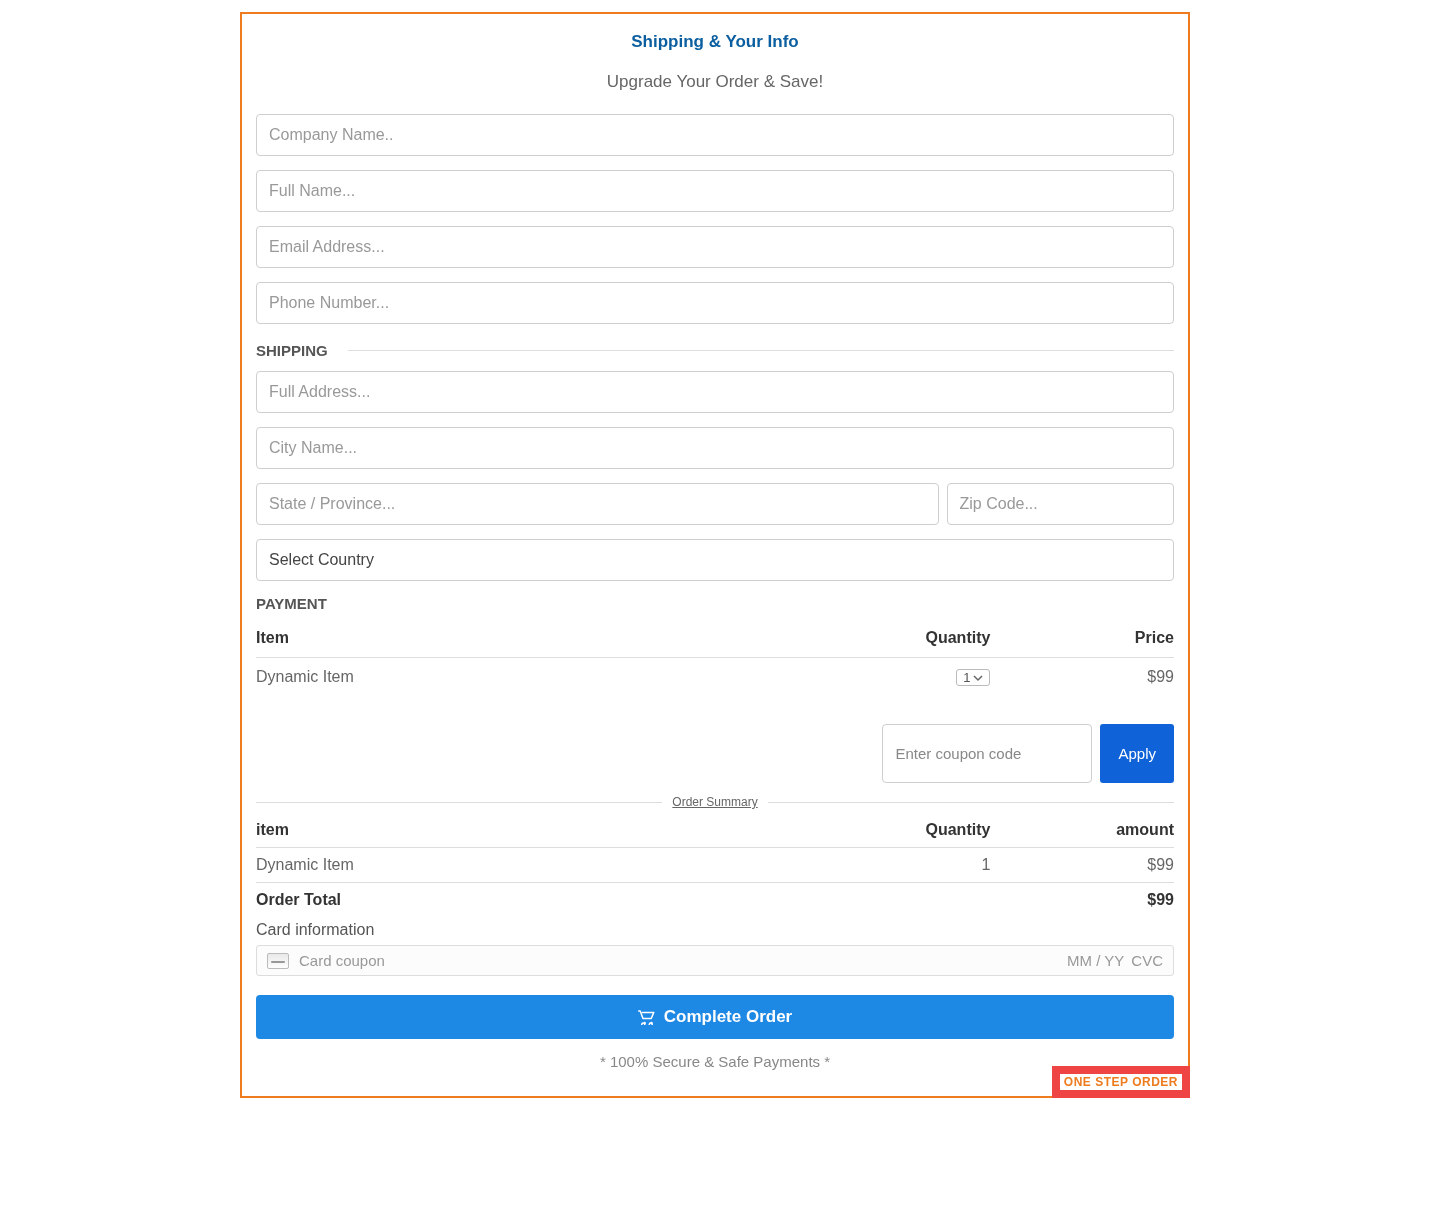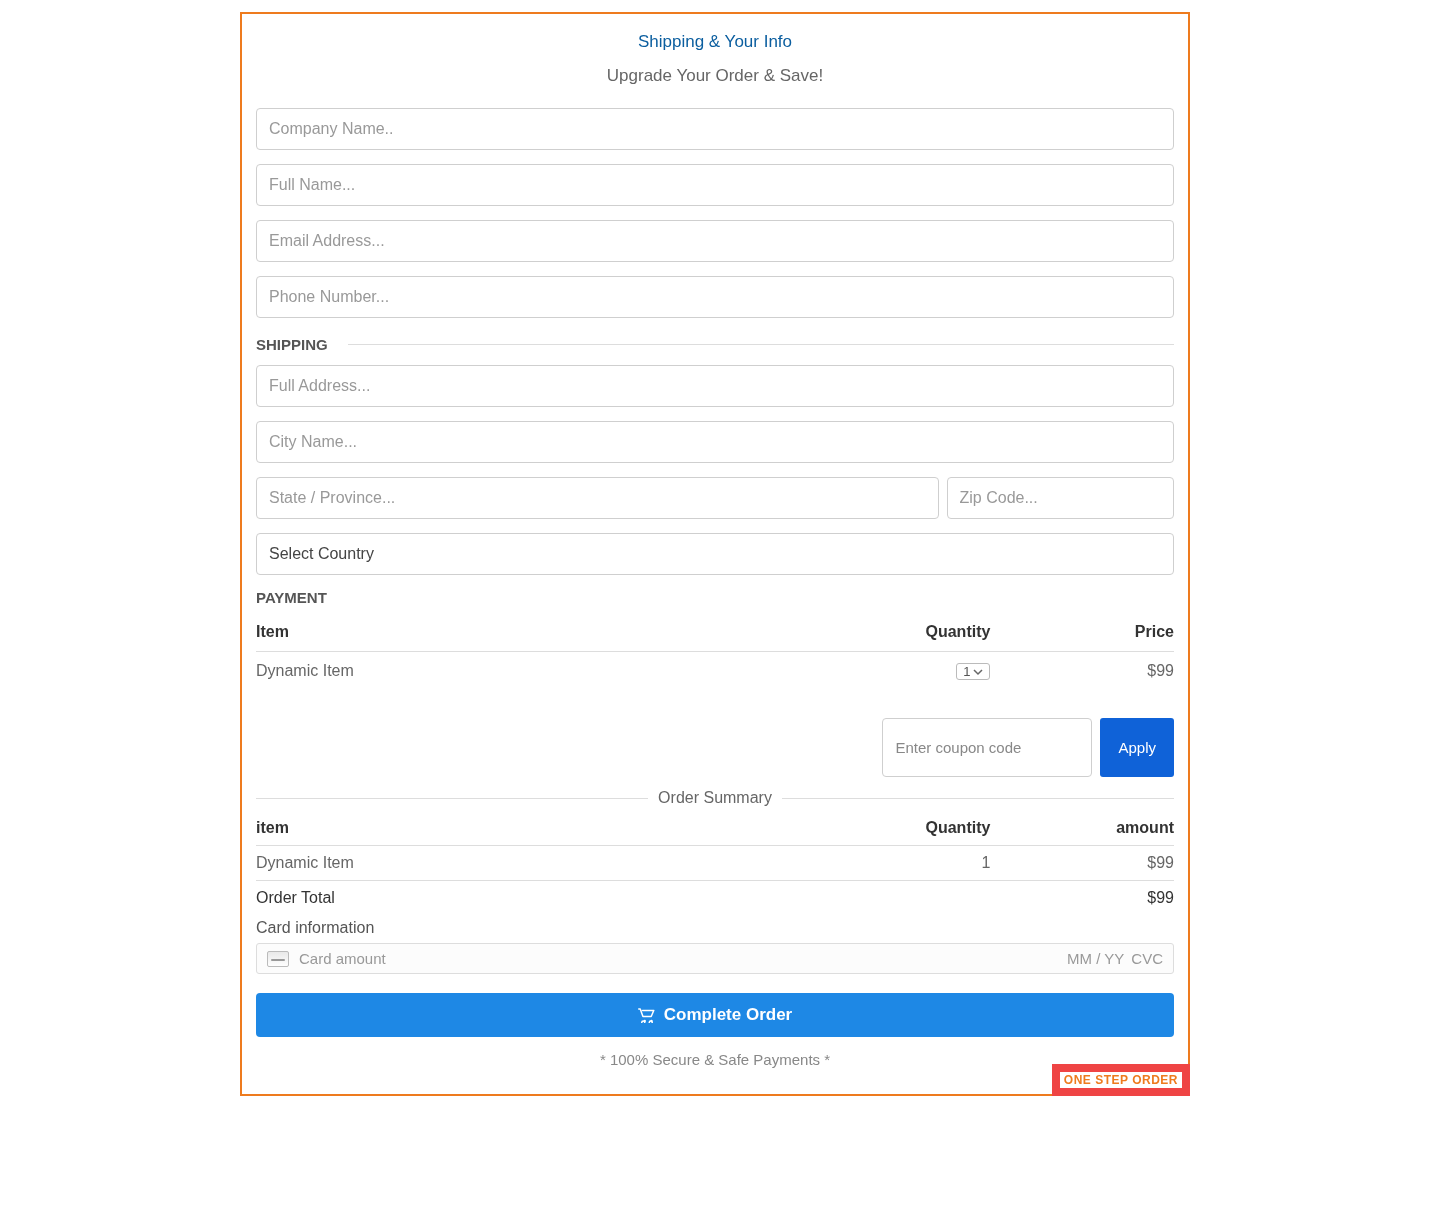--- a/index.html
+++ b/index.html
@@ -19,23 +19,23 @@
       padding: 18px 14px 26px 14px;
       position: relative;
       background: #fff;
     }
     .header {
       text-align: center;
       margin-bottom: 22px;
     }
     .header-title {
       color: #0b5e9f;
-      font-weight: 400;
+      font-weight: 700;
       font-size: 17px;
-      margin-bottom: 14px;
+      margin-bottom: 20px;
     }
     .header-subtitle {
       color: #666;
       font-size: 17px;
     }
     .input {
       width: 100%;
       padding: 11px 12px;
       font-size: 16px;
       border: 1px solid #cfcfcf;
@@ -158,21 +158,22 @@
       gap: 10px;
       margin-bottom: 4px;
     }
     .summary-divider .line {
       flex: 1;
       height: 1px;
       background: #ddd;
     }
     .summary-divider .label {
       color: #666;
-      font-size: 16px;
+      font-size: 12px;
+      text-decoration: underline;
     }
     .summary-table {
       width: 100%;
       border-collapse: collapse;
     }
     .summary-table th, .summary-table td {
       padding: 8px 0;
       font-size: 16px;
     }
     .summary-table th {
@@ -187,21 +188,21 @@
       border-bottom: 1px solid #ddd;
     }
     .summary-table td {
       color: #666;
     }
     .summary-table tbody tr:first-child {
       border-bottom: 1px solid #ddd;
     }
     .summary-table .total-row td {
       color: #333;
-      font-weight: 400;
+      font-weight: 700;
     }
     .card-label {
       color: #555;
       font-size: 16px;
       margin-top: 4px;
       margin-bottom: 6px;
     }
     .card-input {
       display: flex;
       align-items: center;
@@ -393,21 +394,21 @@
         <td class="col-item">Order Total</td>
         <td class="col-qty"></td>
         <td class="col-amt">$99</td>
       </tr>
     </tbody>
   </table>
 
   <div class="card-label">Card information</div>
   <div class="card-input">
     <span class="card-icon"></span>
-    <span class="card-placeholder">Card amount</span>
+    <span class="card-placeholder">Card coupon</span>
     <span class="card-right">
       <span>MM / YY</span>
       <span>CVC</span>
     </span>
   </div>
 
   <button class="complete-btn">
     <svg class="cart-icon" viewBox="0 0 24 20" fill="currentColor">
       <path d="M7 18c-1.1 0-2 .9-2 2s.9 2 2 2 2-.9 2-2-.9-2-2-2zm10 0c-1.1 0-2 .9-2 2s.9 2 2 2 2-.9 2-2-.9-2-2-2zM1 2h2l3.6 10h11l3.4-8H6" fill="none" stroke="currentColor" stroke-width="2" stroke-linecap="round" stroke-linejoin="round"></path>
       <circle cx="9" cy="18" r="1.6"></circle>

